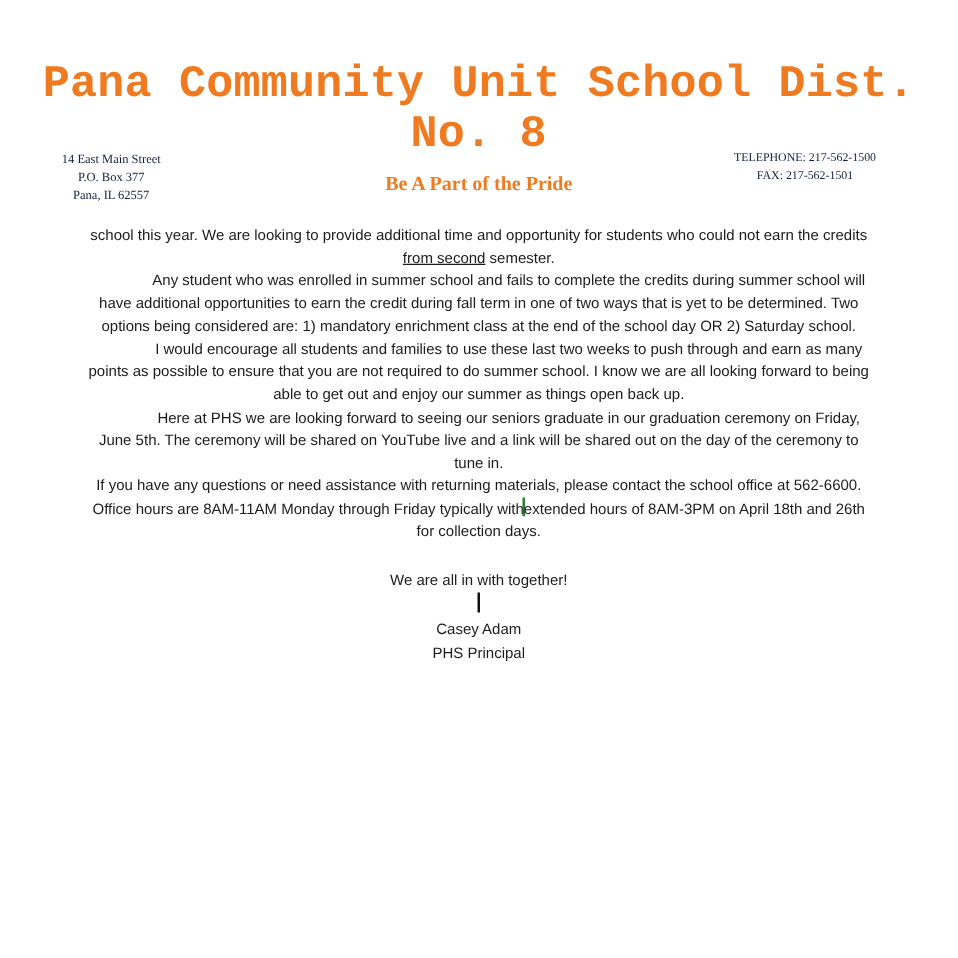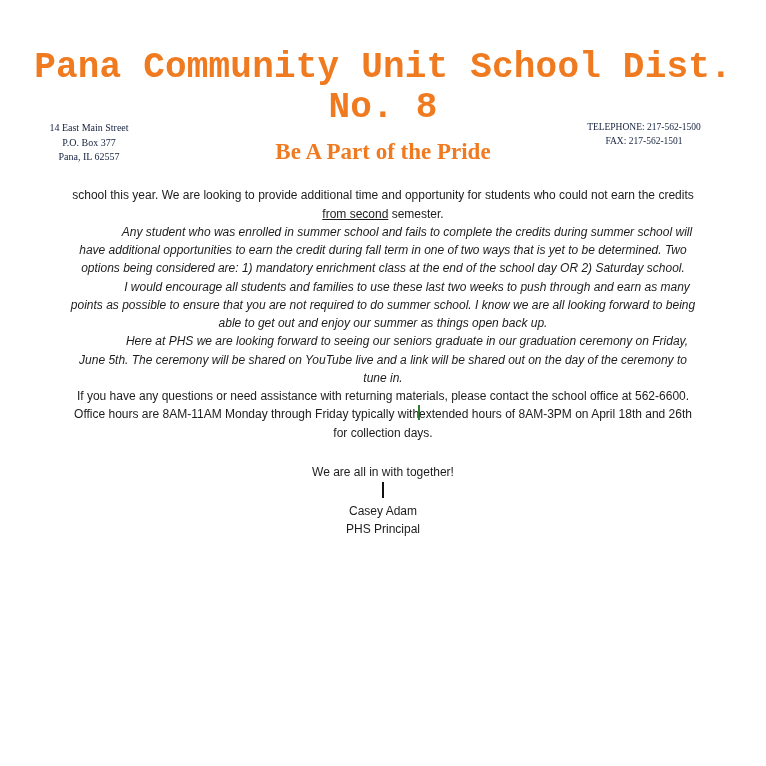--- a/index.html
+++ b/index.html
@@ -33,21 +33,21 @@
     font-size: 36px;
     color: #f07a1f;
     letter-spacing: 0.2px;
     line-height: 1.1;
     margin: 0;
   }
   .tagline {
     text-align: center;
     font-family: "Liberation Serif", serif;
     font-weight: bold;
-    font-size: 23px;
+    font-size: 16px;
     color: #f07a1f;
     margin: 12px 0 0 0;
     line-height: 1.1;
   }
   .address-block {
     position: absolute;
     left: 34px;
     top: 121px;
     font-family: "Liberation Serif", serif;
     font-size: 10px;
@@ -74,21 +74,20 @@
     font-size: 12px;
     line-height: 1.52;
     color: #1c1c1c;
     text-align: center;
   }
   .letter-body p {
     margin: 0;
   }
   .indent {
     text-indent: 48px;
-    font-style: italic;
   }
   .underline {
     text-decoration: underline;
   }
   .spacer-line {
     height: 21px;
   }
   .caret {
     display: inline-block;
     width: 2px;

